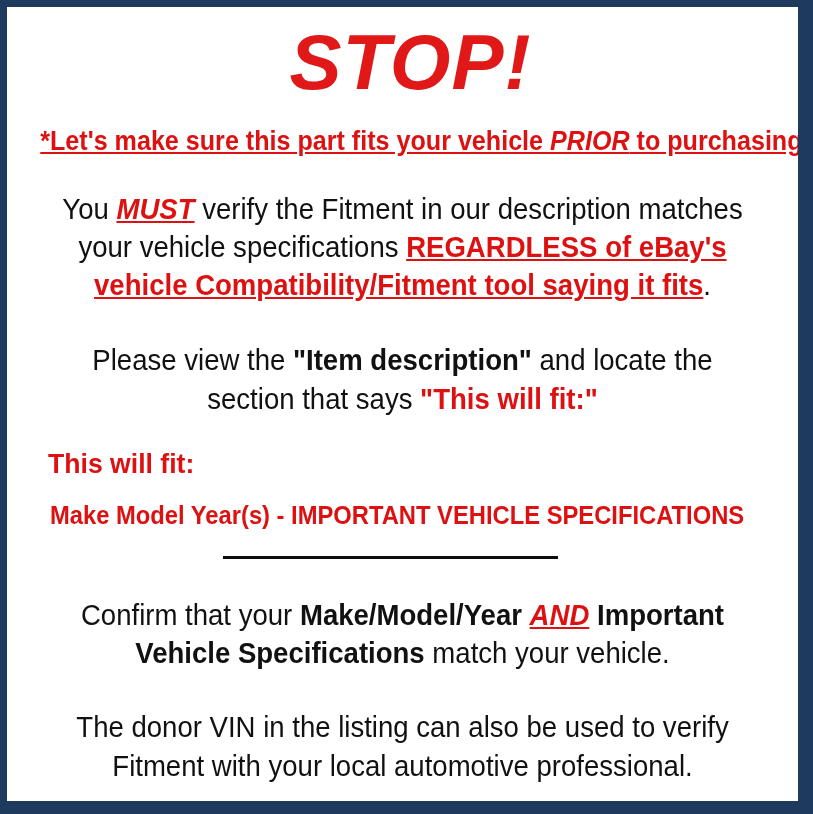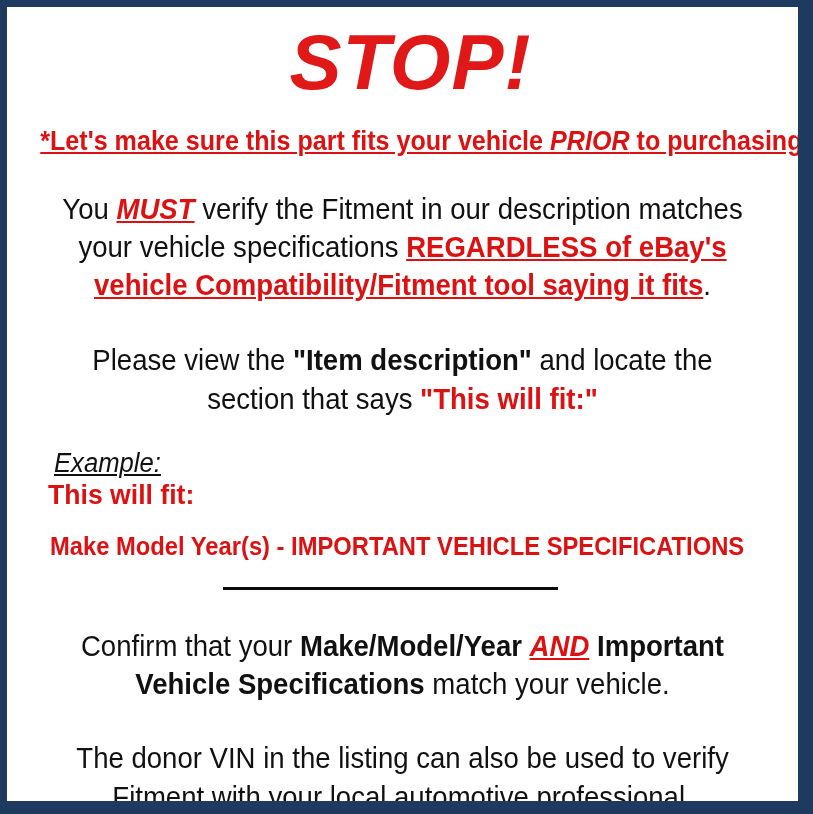--- a/index.html
+++ b/index.html
@@ -150,21 +150,20 @@
 
     <div class="stop-title">STOP!</div>
 
     <div class="tagline"><span>*Let's make sure this part fits your vehicle </span><span class="i">PRIOR</span><span> to purchasing*</span></div>
 
     <p class="para para-must"><span>You </span><span class="must-word">MUST</span><span> verify the Fitment in our description matches your vehicle specifications </span><span class="regardless">REGARDLESS of eBay's vehicle Compatibility/Fitment tool saying it fits</span><span>.</span></p>
 
     <p class="para para-view"><span>Please view the </span><span class="quoted-bold">"Item description"</span><span> and locate the section that says </span><span class="quoted-red">"This will fit:"</span></p>
 
     <div class="example-block">
-      <div><span class="example-label">Example:</span></div>
       <div class="example-fit">This will fit:</div>
       <div class="example-spec">Make Model Year(s) - IMPORTANT VEHICLE SPECIFICATIONS</div>
     </div>
 
     <div class="divider-wrap">
       <div class="divider"></div>
     </div>
 
     <p class="para para-confirm"><span>Confirm that your </span><span class="b">Make/Model/Year</span><span> </span><span class="and-word">AND</span><span> </span><span class="b">Important Vehicle Specifications</span><span> match your vehicle.</span></p>
 

